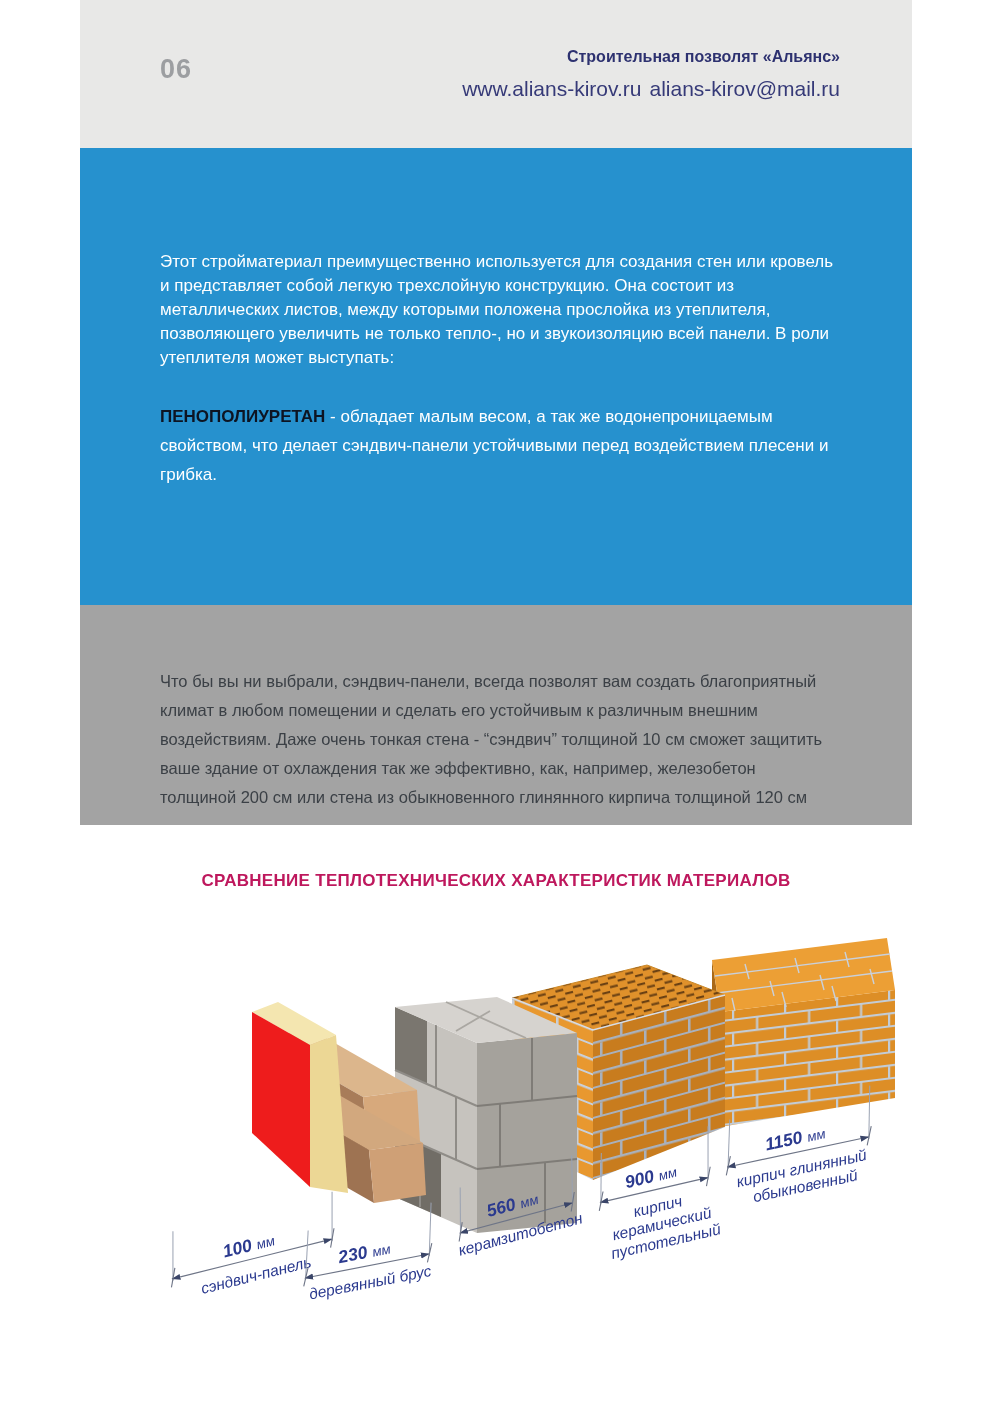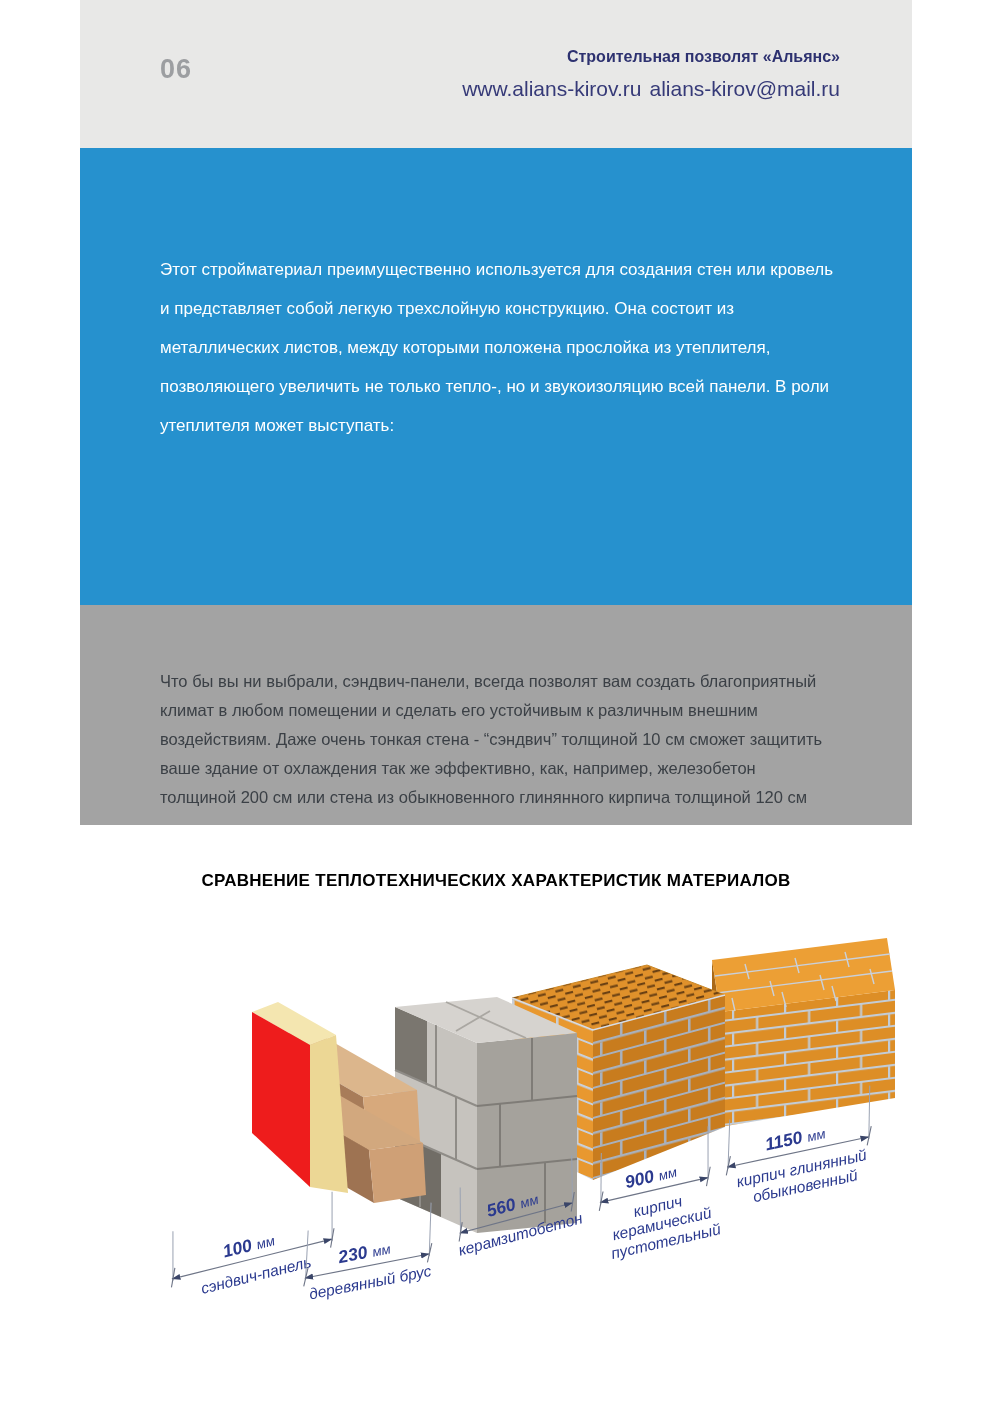--- a/index.html
+++ b/index.html
@@ -19,33 +19,33 @@
   }
   .hdr-right { position:absolute; right:72px; top:48px; text-align:right; }
   .company { font-size:16px; font-weight:bold; color:#2d3170; margin-bottom:11px; }
   .urls { font-size:21px; color:#363a78; }
   .urls .sep { display:inline-block; width:8px; }
   
   .blue-sec {
     height:457px; background:#2691ce; color:#ffffff;
     padding:102px 78px 0 80px;
   }
-  .blue-sec p.lead { font-size:17px; line-height:39px; margin-bottom:32px; }
+  .blue-sec p.lead { font-size:17px; line-height:24px; margin-bottom:32px; }
   .mat-item { font-size:17px; line-height:29px; margin-bottom:28px; }
   .mat-item .term { font-weight:bold; color:#0d1422; }
   
   .light-sec {
     height:220px; background:#a3a3a3; padding:62px 78px 0 80px;
   }
   .light-sec p { font-size:16.5px; line-height:29px; color:#3b4046; }
   
   .diagram-sec { height:578px; background:#ffffff; position:relative; }
   .diagram-title {
     text-align:center; padding-top:46px;
-    font-size:17px; font-weight:bold; color:#000000; letter-spacing:0.3px;
+    font-size:17px; font-weight:bold; color:#be185d; letter-spacing:0.3px;
   }
   svg.diagram { position:absolute; left:80px; top:110px; }
   .dim-num  { font-family:"Liberation Sans",sans-serif; font-style:italic; font-weight:bold; font-size:17.5px; fill:#2b3a8f; }
   .dim-unit { font-family:"Liberation Sans",sans-serif; font-style:italic; font-weight:normal; font-size:13.5px; fill:#2b3a8f; }
   .dim-name { font-family:"Liberation Sans",sans-serif; font-style:italic; font-size:15.5px; fill:#2b3a8f; }
   .dline  { stroke:#6e7587; stroke-width:1.2; }
   .tick   { stroke:#6e7587; stroke-width:1.1; }
   .leader { stroke:#9aa2b2; stroke-width:1; }
   .cl  { stroke:#8f8c87; stroke-width:2; }   
   .clr { stroke:#7f7c77; stroke-width:2; }
@@ -60,20 +60,21 @@
   <div class="hdr">
     <div class="page-num">06</div>
     <div class="hdr-right">
       <div class="company">Строительная позволят «Альянс»</div>
       <div class="urls"><span>www.alians-kirov.ru</span><span class="sep"></span><span>alians-kirov@mail.ru</span></div>
     </div>
   </div>
 
   <div class="blue-sec">
     <p class="lead">Этот стройматериал преимущественно используется для создания стен или кровель и представляет собой легкую трехслойную конструкцию. Она состоит из металлических листов, между которыми положена прослойка из утеплителя, позволяющего увеличить не только тепло-, но и звукоизоляцию всей панели. В роли утеплителя может выступать:</p>
+    <div class="mat-item"><span class="term">ПЕНОПОЛИУРЕТАН</span> <span>- обладает малым весом, а так же водонепроницаемым свойством, что делает сэндвич-панели устойчивыми перед воздействием плесени и грибка.</span></div>
   </div>
 
   <div class="light-sec">
     <p>Что бы вы ни выбрали, сэндвич-панели, всегда позволят вам создать благоприятный климат в любом помещении и сделать его устойчивым к различным внешним воздействиям. Даже очень тонкая стена - “сэндвич” толщиной 10 см сможет защитить ваше здание от охлаждения так же эффективно, как, например, железобетон толщиной 200 см или стена из обыкновенного глинянного кирпича толщиной 120 см</p>
   </div>
 
   <div class="diagram-sec">
     <div class="diagram-title">СРАВНЕНИЕ ТЕПЛОТЕХНИЧЕСКИХ ХАРАКТЕРИСТИК МАТЕРИАЛОВ</div>
 
     <svg class="diagram" width="880" height="385" viewBox="0 0 880 385" xmlns="http://www.w3.org/2000/svg">

